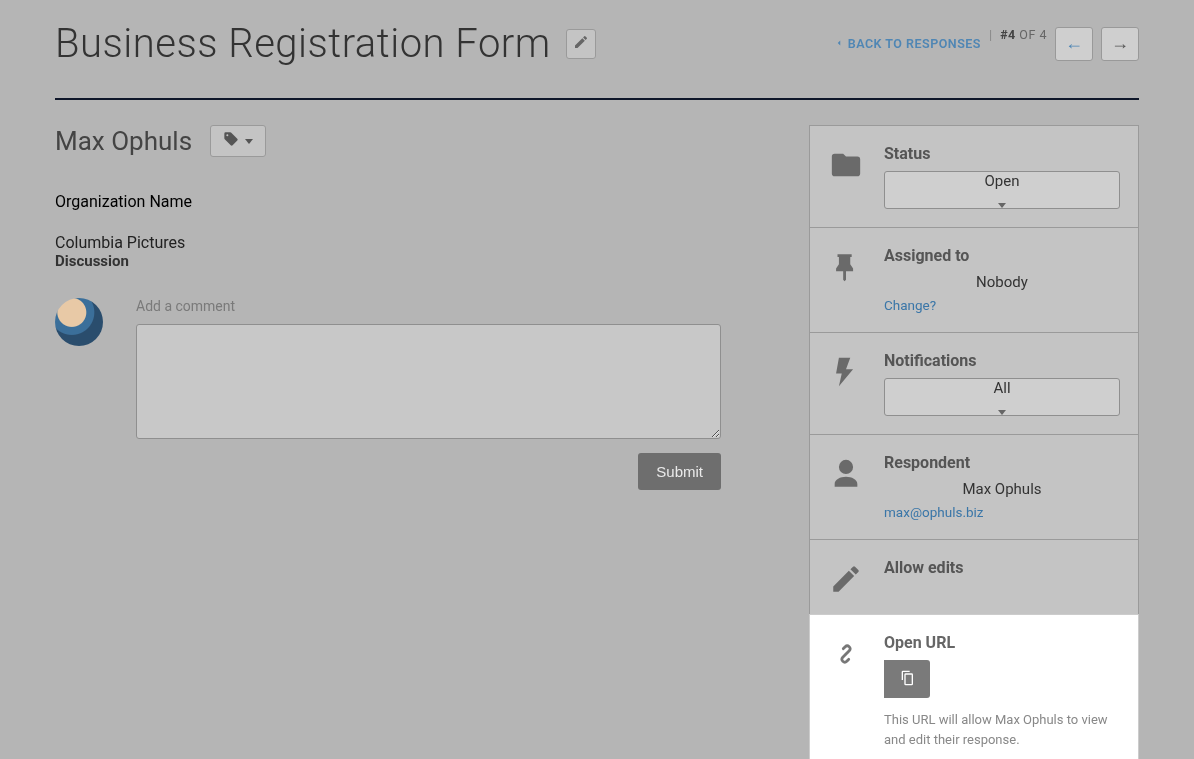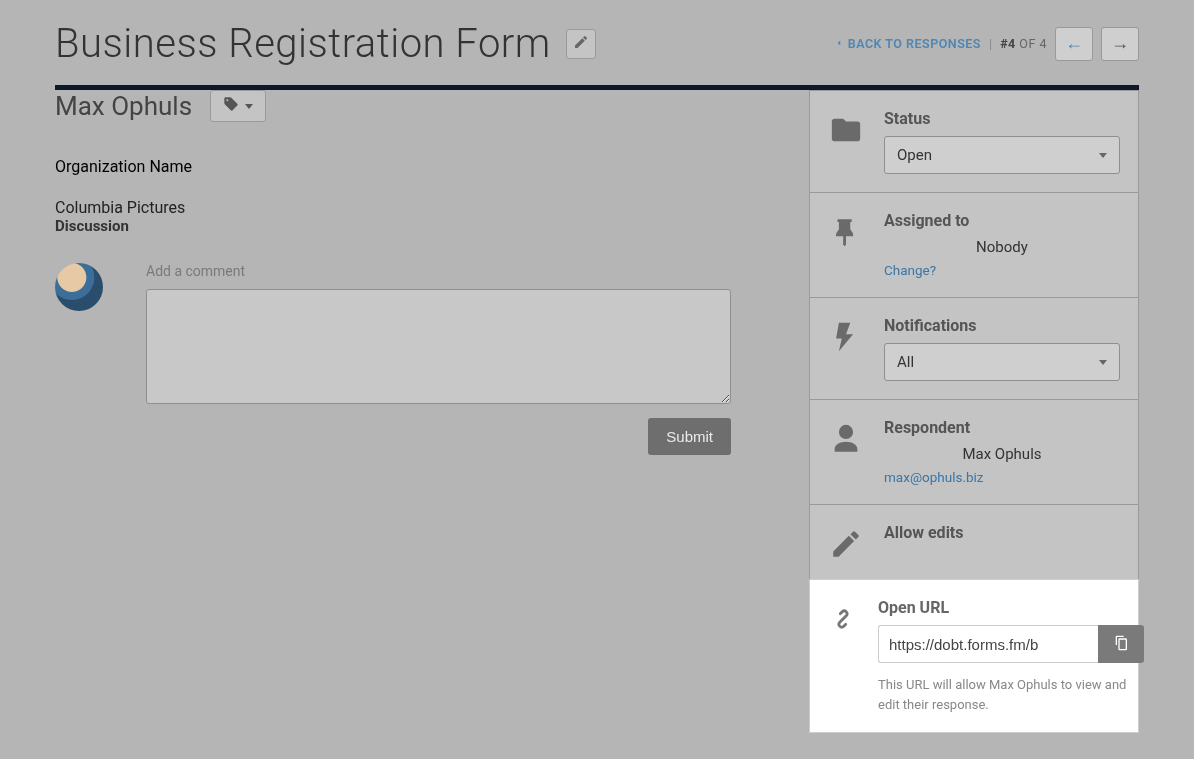--- a/index.html
+++ b/index.html
@@ -12,22 +12,23 @@
     min-height: 759px;
   }
   .page {
     padding: 20px 55px 0 55px;
   }
   
   .header-row {
     display: flex;
     align-items: center;
     justify-content: space-between;
-    border-bottom: 5px solid #0f172a;
-    padding-bottom: 18px;
+    border-bottom: 2px solid #0f172a;
+    padding-bottom: 31px;
+    margin-bottom: 25px;
   }
   .title-wrap {
     display: flex;
     align-items: center;
     gap: 15px;
   }
   h1.page-title {
     font-weight: 300;
     font-size: 40px;
     letter-spacing: 0.5px;
@@ -41,21 +42,20 @@
     border-radius: 3px;
     display: inline-flex;
     align-items: center;
     justify-content: center;
     cursor: pointer;
   }
   .edit-title-btn svg { fill: #666; }
 
   .header-right {
     display: flex;
-    align-items: center;
     gap: 8px;
     font-size: 13px;
     color: #777;
   }
   .back-link {
     color: #4f86b4;
     letter-spacing: 0.5px;
     font-weight: 600;
     font-size: 12.5px;
     display: inline-flex;
@@ -133,21 +133,21 @@
 
   .discussion-title {
     font-weight: 700;
     font-size: 15px;
     color: #333;
     margin-bottom: 28px;
   }
 
   .comment-row {
     display: flex;
-    gap: 43px;
+    gap: 33px;
     align-items: flex-start;
   }
   .avatar {
     width: 48px; height: 48px;
     border-radius: 50%;
     background: radial-gradient(circle at 35% 30%, #e8c9a6 0 14px, #3b6f9a 15px 22px, #2a4d6d 23px 100%);
     flex-shrink: 0;
   }
   .comment-form { flex: 1; }
   .comment-label {
@@ -234,20 +234,21 @@
     background: #cfcfcf;
     border-radius: 3px;
     height: 38px;
     display: flex;
     align-items: center;
     padding: 0 12px;
     cursor: pointer;
     font-size: 15px;
     color: #333;
     justify-content: space-between;
+    flex-direction: column;
   }
   .select .caret-down { border-top-color: #666; }
 
   .url-row {
     display: flex;
   }
   .url-input {
     flex: 1;
     height: 38px;
     border: 1px solid #ccc;
@@ -421,21 +422,20 @@
 
       <div class="card highlight">
         <div class="card-icon">
           <svg viewBox="0 0 24 24">
               <path d="M10.59 13.41a1 1 0 0 0 1.41 0l3-3a3 3 0 0 0-4.24-4.24l-1.29 1.29a1 1 0 1 0 1.41 1.41l1.29-1.29a1 1 0 1 1 1.41 1.41l-3 3a1 1 0 0 0 .01 1.42zM13.41 10.59a1 1 0 0 0-1.41 0l-3 3a3 3 0 0 0 4.24 4.24l1.29-1.29a1 1 0 1 0-1.41-1.41l-1.29 1.29a1 1 0 1 1-1.41-1.41l3-3a1 1 0 0 0-.01-1.42z"></path>
             </svg>
         </div>
         <div class="card-body">
           <div class="card-label">Open URL</div>
           <div class="url-row">
-            <input class="url-input" type="text" readonly="" value="https://dobt.forms.fm/b" style="">
             <button class="copy-btn">
               <span>
                 <svg viewBox="0 0 24 24">
                     <path d="M16 1H6a2 2 0 0 0-2 2v12h2V3h10V1zm3 4H10a2 2 0 0 0-2 2v14a2 2 0 0 0 2 2h9a2 2 0 0 0 2-2V7a2 2 0 0 0-2-2zm0 16H10V7h9v14z"></path>
                   </svg>
               </span>
             </button>
           </div>
           <div class="url-note">This URL will allow Max Ophuls to view and edit their response.</div>
         </div>

